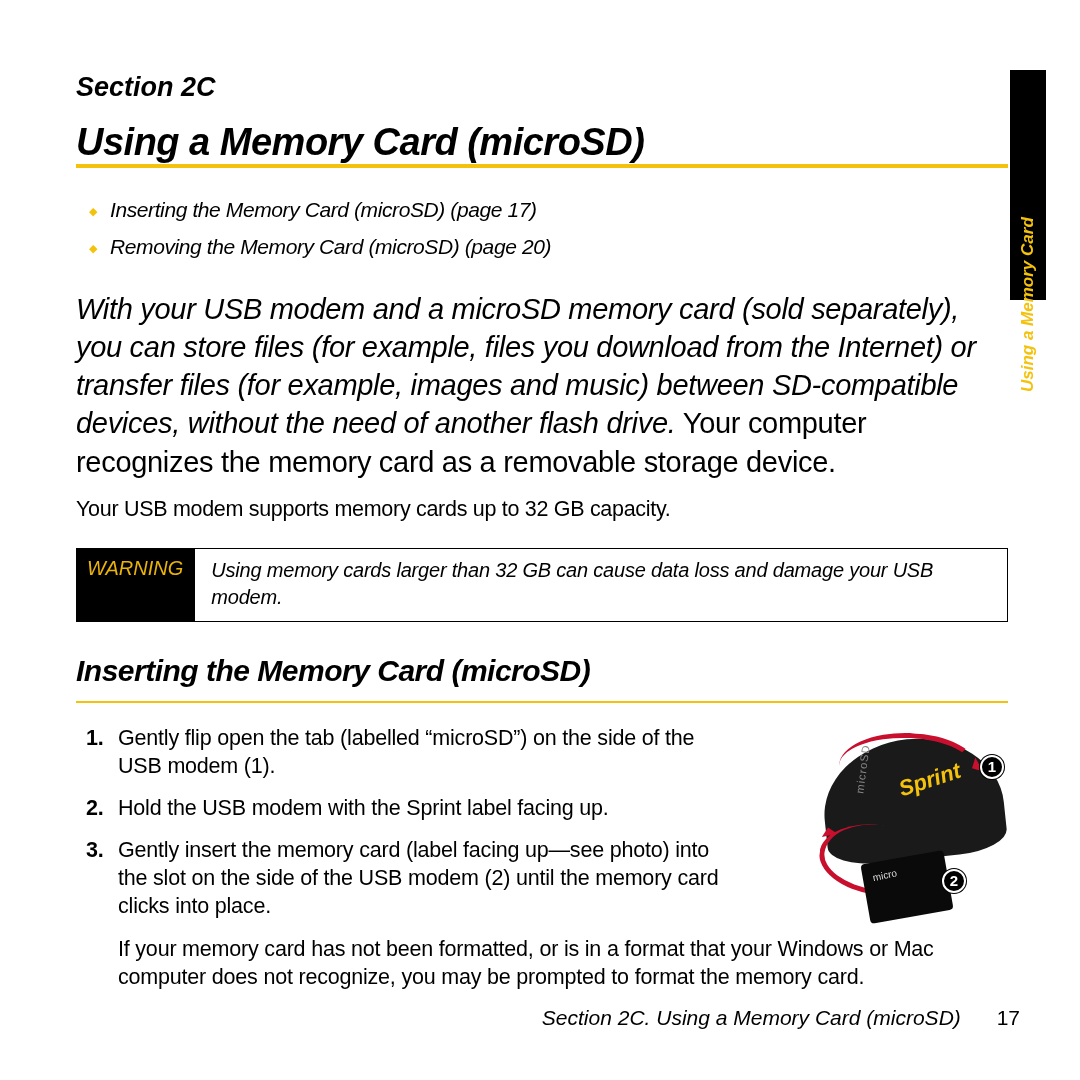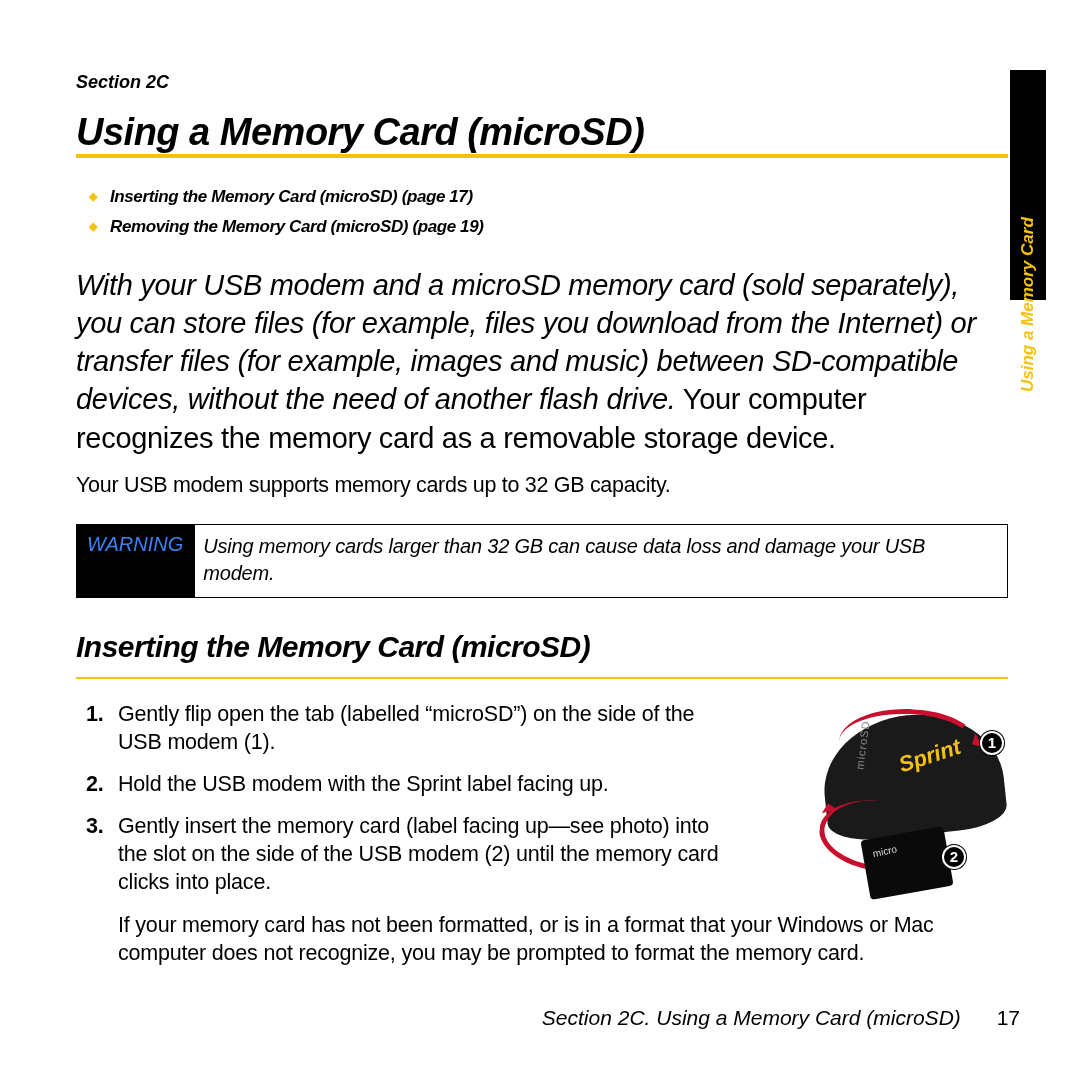--- a/index.html
+++ b/index.html
@@ -8,21 +8,21 @@
     height: 1080px;
     background: #ffffff;
     font-family: Helvetica, Arial, sans-serif;
     color: #000;
     position: relative;
     padding: 72px 72px 50px 76px;
   }
   .section-label {
     font-style: italic;
     font-weight: bold;
-    font-size: 18px;
+    font-size: 27px;
     margin-bottom: 18px;
   }
   .h1 {
     font-style: italic;
     font-weight: 900;
     font-size: 38px;
     letter-spacing: -0.5px;
   }
   .yellow-rule {
     height: 4px;
@@ -35,22 +35,22 @@
     background: #f4c20d;
     border: none;
     margin-bottom: 22px;
   }
   .toc {
     list-style: none;
     margin-bottom: 24px;
   }
   .toc li {
     font-style: italic;
-    font-weight: bold;
-    font-size: 17px;
+    font-weight: normal;
+    font-size: 21px;
     line-height: 1.75;
     letter-spacing: -0.4px;
   }
   .toc li::before {
     content: "◆";
     color: #f4c20d;
     font-size: 11px;
     display: inline-block;
     width: 34px;
     text-align: center;
@@ -69,31 +69,31 @@
     margin-bottom: 26px;
     letter-spacing: -0.3px;
   }
   .warning-box {
     border: 1px solid #000;
     display: flex;
     margin-bottom: 32px;
   }
   .warning-label {
     background: #000;
-    color: #3b82f6;
+    color: #eab308;
     font-style: italic;
     font-size: 20px;
     padding: 8px 12px 8px 10px;
     display: flex;
     align-items: flex-start;
   }
   .warning-text {
     font-style: italic;
     font-size: 20px;
-    padding: 8px 14px 10px 8px;
+    padding: 8px 14px 10px 16px;
     line-height: 1.35;
     letter-spacing: -0.2px;
   }
   .h2 {
     font-style: italic;
     font-weight: bold;
     font-size: 30px;
     letter-spacing: -0.5px;
     margin-bottom: 13px;
   }
@@ -263,21 +263,21 @@
 <div class="side-tab">
   <div class="side-tab-text">Using a Memory Card</div>
 </div>
 
 <div class="section-label">Section 2C</div>
 <div class="h1">Using a Memory Card (microSD)</div>
 <hr class="yellow-rule">
 
 <ul class="toc">
   <li>Inserting the Memory Card (microSD) (page 17)</li>
-  <li>Removing the Memory Card (microSD) (page 19)</li>
+  <li>Removing the Memory Card (microSD) (page 20)</li>
 </ul>
 
 <p class="intro">
   <span class="italic">With your USB modem and a microSD memory card (sold separately), you can store files (for example, files you download from the Internet) or transfer files (for example, images and music) between SD-compatible devices, without the need of another flash drive.</span><span> Your computer recognizes the memory card as a removable storage device.</span>
 </p>
 
 <p class="capacity">Your USB modem supports memory cards up to 32 GB capacity.</p>
 
 <div class="warning-box">
   <div class="warning-label">WARNING</div>

